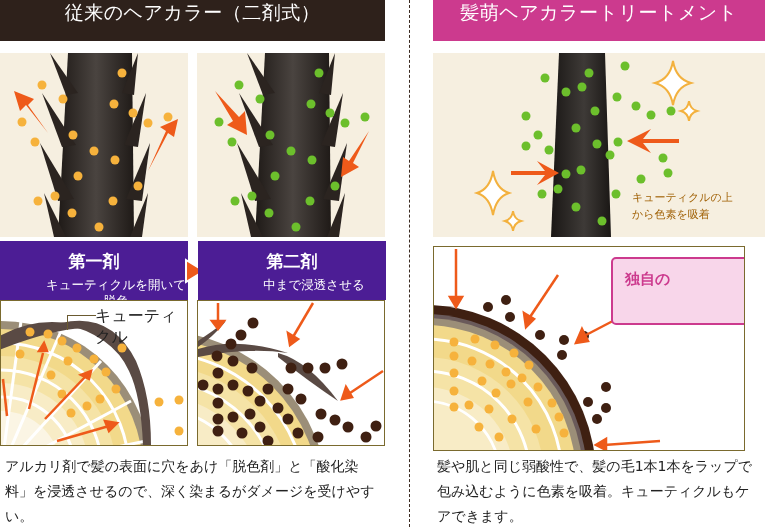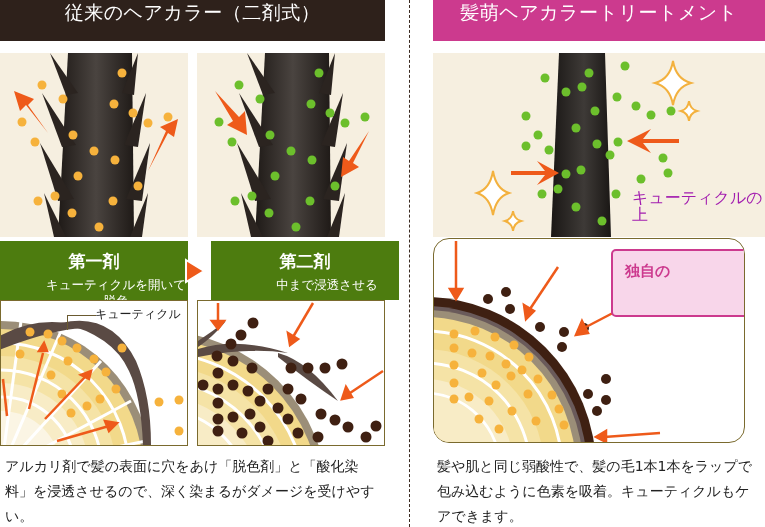--- a/index.html
+++ b/index.html
@@ -6,30 +6,30 @@
   body { width: 765px; height: 527px; position: relative; overflow: hidden;
          font-family: "DejaVu Sans", "Liberation Sans", sans-serif; }
   .abs { position: absolute; }
   .hdr { top: 0; height: 41px; color: #fff; font-size: 19px; display: flex;
          justify-content: center; letter-spacing: 0.5px; }
   #hdr-left { left: 0; width: 385px; background: #2e211b; }
   #hdr-right { left: 433px; width: 332px; background: #cc3a8e; font-family: Liberation Serif, serif; }
   .divider { left: 409px; top: 0; height: 527px; width: 0;
              border-left: 1px dashed #3a2a20; }
   .panel { background: #f6efe0; overflow: hidden; }
-  .label-bar { background: #4d7c0f; color: #fff; text-align: center; }
+  .label-bar { background: #4c1d95; color: #fff; text-align: center; }
   .label-bar .t1 { font-size: 17px; font-weight: bold; margin-top: 10px; line-height: 20px; }
   .label-bar .t2 { font-size: 12.5px; margin-top: 6px; line-height: 16px; padding-left: 44px; }
   .xsec { border: 1.5px solid #7a6a2e; background: #fff; overflow: hidden; box-sizing: border-box; }
   .desc { font-size: 14px; color: #222; line-height: 25px; }
-  .note { font-size: 16px; color: #a21caf; line-height: 17px; }
+  .note { font-size: 11px; color: #a16207; line-height: 17px; }
   .badge { border: 2px solid #cc3a8e; background: #f8d6ea; border-radius: 5px;
            color: #cc3a8e; font-size: 15px; font-weight: bold; line-height: 24px;
            padding: 8px 12px; box-sizing: border-box; }
-  .cut-label { font-size: 12px; color: #222; }
+  .cut-label { font-size: 16px; color: #222; }
   svg { display: block; }
 </style>
 </head>
 <body>
 
 <div id="hdr-left" class="abs hdr">
   <span>従来のヘアカラー（二剤式）</span>
 </div>
 <div class="abs divider"></div>
 <div id="hdr-right" class="abs hdr">
@@ -127,21 +127,21 @@
 
 <div class="abs label-bar" style="left:0;top:241px;width:188px;height:59px;">
   <div class="t1">第一剤</div>
   <div class="t2">キューティクルを開いて脱色</div>
 </div>
 <div class="abs" style="left:184px;top:258px;">
   <svg width="22" height="26">
       <path d="M2 2 L20 13 L2 24 Z" fill="#ee5a1a" stroke="#fff" stroke-width="2"></path>
     </svg>
 </div>
-<div class="abs label-bar" style="left:211px;top:241px;width:188px;height:59px;">
+<div class="abs label-bar" style="left:198px;top:241px;width:188px;height:59px;">
   <div class="t1">第二剤</div>
   <div class="t2">中まで浸透させる</div>
 </div>
 
 <div class="abs xsec" style="left:0;top:300px;width:188px;height:146px;">
   <svg width="186" height="144">
     <circle cx="0" cy="170" r="150" fill="#9b8e78"></circle>
     <circle cx="0" cy="170" r="142" fill="#f2d98a"></circle>
     <circle cx="0" cy="170" r="115" fill="#f5e3a6"></circle>
     <circle cx="0" cy="170" r="88" fill="#f8ecc6"></circle>
@@ -301,24 +301,25 @@
     </g>
     <g fill="#fff" stroke="#f3b13e" stroke-width="2">
       <path d="M240 8 Q243 26 258 30 Q243 34 240 52 Q237 34 222 30 Q237 26 240 8 Z"></path>
       <path d="M256 48 Q257 56 264 58 Q257 60 256 68 Q255 60 248 58 Q255 56 256 48 Z"></path>
       <path d="M60 118 Q63 136 76 140 Q63 144 60 162 Q57 144 44 140 Q57 136 60 118 Z"></path>
       <path d="M80 158 Q81 166 88 168 Q81 170 80 178 Q79 170 72 168 Q79 166 80 158 Z"></path>
     </g>
   </svg>
   <div class="abs note" style="left:199px;top:136px;">
     <div>キューティクルの上</div>
+    <div>から色素を吸着</div>
   </div>
 </div>
 
-<div class="abs xsec" style="left:433px;top:238px;width:312px;height:205px;border-radius:16px;">
+<div class="abs xsec" style="left:433px;top:246px;width:312px;height:205px;">
   <svg width="330" height="203">
     <circle cx="-10" cy="230" r="172" fill="#3f2012"></circle>
     <circle cx="-10" cy="230" r="163" fill="#6a5a5a"></circle>
     <circle cx="-10" cy="230" r="159" fill="#9b8e78"></circle>
     <circle cx="-10" cy="230" r="152" fill="#f2d98a"></circle>
     <circle cx="-10" cy="230" r="120" fill="#f5e3a6"></circle>
     <circle cx="-10" cy="230" r="90" fill="#f8ecc6"></circle>
     <g stroke="#fff" stroke-width="3" fill="none">
       <circle cx="-10" cy="230" r="138"></circle>
         <circle cx="-10" cy="230" r="106"></circle>

